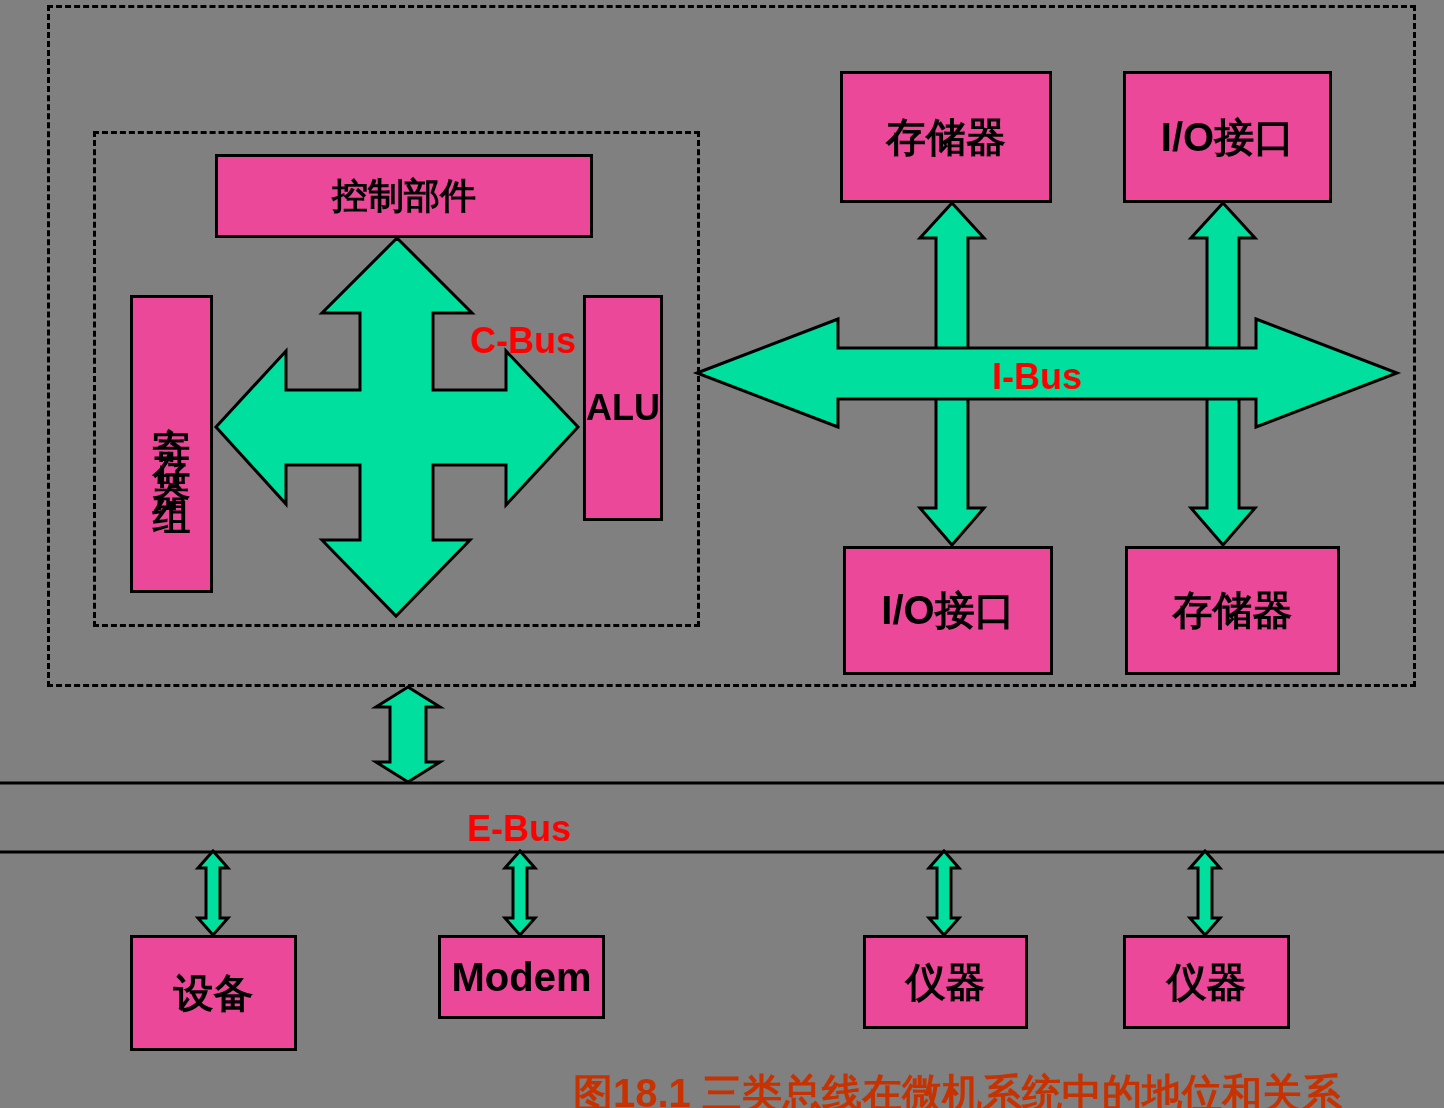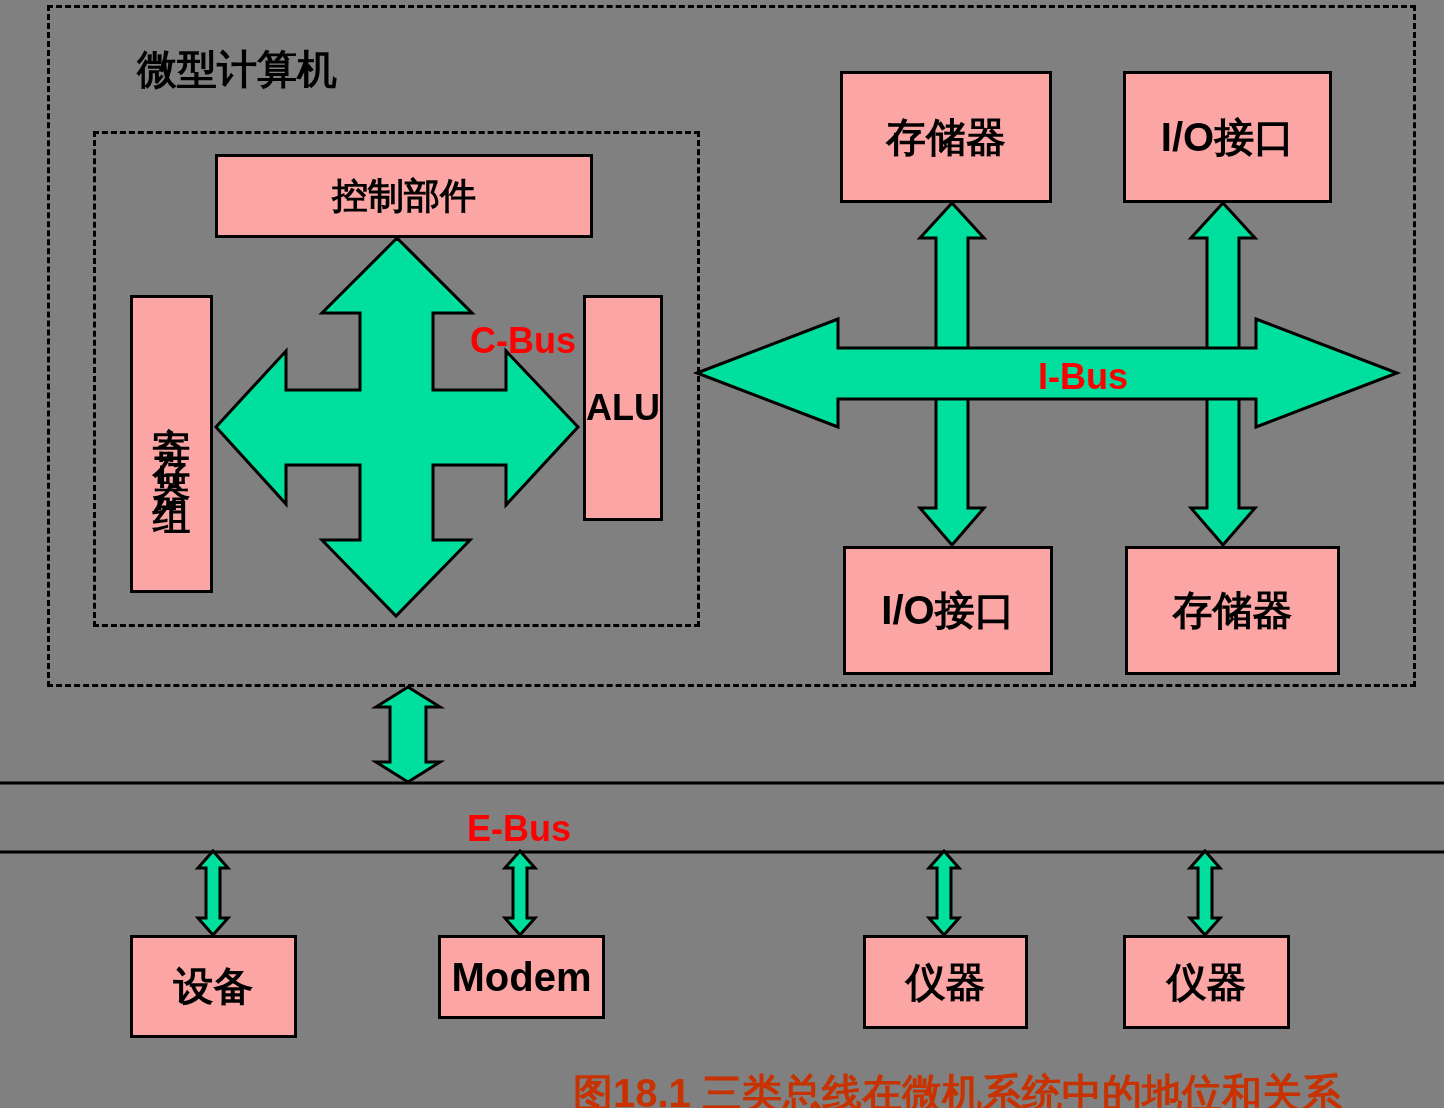--- a/index.html
+++ b/index.html
@@ -2,21 +2,21 @@
 <html><head>
 <meta charset="utf-8">
 <style>
   html,body{margin:0;padding:0;background:#808080;}
   #stage{
     position:relative;width:1444px;height:1108px;background:#808080;
     font-family:"Liberation Sans",sans-serif;overflow:hidden;
   }
   .dashed{position:absolute;border:3px dashed #000;box-sizing:border-box;}
   .box{
-    position:absolute;background:#fca5a5;border:3px solid #000;box-sizing:border-box;
+    position:absolute;background:#ec4899;border:3px solid #000;box-sizing:border-box;
     display:flex;align-items:center;justify-content:center;
     font-weight:bold;color:#000;text-align:center;
   }
   .svglayer{position:absolute;left:0;top:0;width:1444px;height:1108px;}
   .shape{fill:#00DF9E;stroke:#000;stroke-width:3;}
   .busline{stroke:#000;stroke-width:3;}
   .lbl{position:absolute;font-weight:bold;color:#000;white-space:nowrap;}
   .buslbl{position:absolute;font-weight:bold;color:#FF0000;font-size:36px;white-space:nowrap;}
   .vert-text{
     writing-mode:vertical-rl;text-orientation:upright;
@@ -76,39 +76,38 @@
   </div>
 
   <div class="box" style="left:843px;top:546px;width:210px;height:129px;font-size:40px;">
     <span>I/O接口</span>
   </div>
 
   <div class="box" style="left:1125px;top:546px;width:215px;height:129px;font-size:40px;">
     <span>存储器</span>
   </div>
 
-  <div class="box" style="left:130px;top:935px;width:167px;height:103px;font-size:40px;">
+  <div class="box" style="left:130px;top:935px;width:167px;height:116px;font-size:40px;">
     <span>设备</span>
   </div>
 
   <div class="box" style="left:438px;top:935px;width:167px;height:84px;font-size:40px;">
     <span>Modem</span>
   </div>
 
   <div class="box" style="left:863px;top:935px;width:165px;height:94px;font-size:40px;">
     <span>仪器</span>
   </div>
 
   <div class="box" style="left:1123px;top:935px;width:167px;height:94px;font-size:40px;">
     <span>仪器</span>
   </div>
 
-  <div class="lbl" style="left:137px;top:42px;font-size:40px;">微型计算机</div>
 
   <div class="buslbl" style="left:470px;top:320px;">C-Bus</div>
 
-  <div class="buslbl" style="left:1038px;top:356px;">I-Bus</div>
+  <div class="buslbl" style="left:992px;top:356px;">I-Bus</div>
 
   <div class="buslbl" style="left:467px;top:808px;">E-Bus</div>
 
   <div id="caption">图18.1  三类总线在微机系统中的地位和关系</div>
 
 </div>
 
 </body></html>

